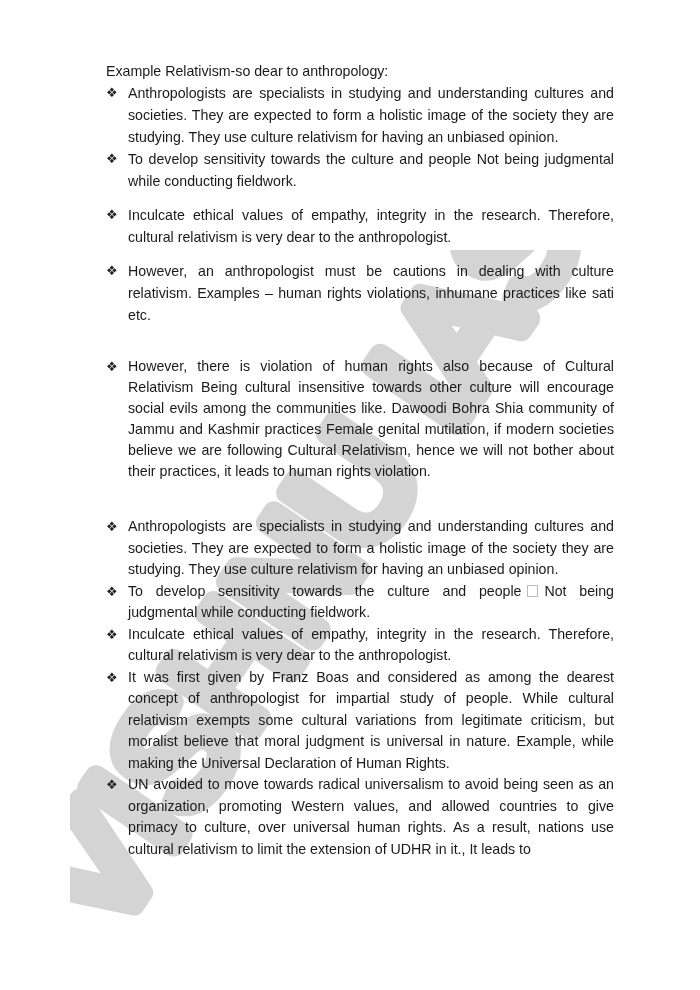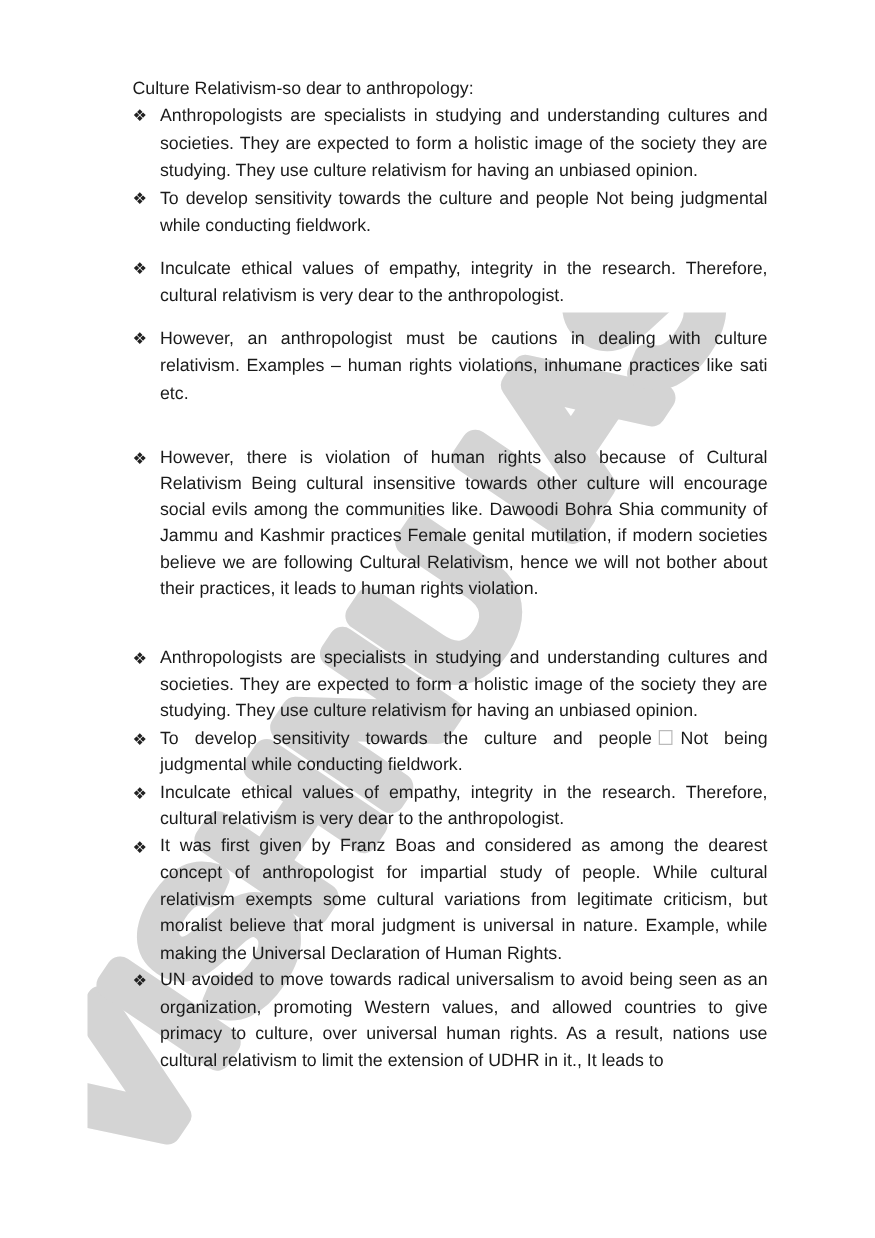--- a/index.html
+++ b/index.html
@@ -30,21 +30,21 @@
 </head>
 <body>
 
 <svg class="watermark" viewBox="0 0 560 700">
   <g transform="translate(40,690) rotate(-56)">
     <text x="0" y="0" font-size="150">VISHNU IAS</text>
   </g>
 </svg>
 
 <div class="page">
-  <p class="title">Culture Relativism-so dear to anthropology:</p>
+  <p class="title">Example Relativism-so dear to anthropology:</p>
 
   <ul>
     <li>
       <span class="bullet">❖</span>
       <span>Anthropologists are specialists in studying and understanding cultures and societies. They are expected to form a holistic image of the society they are studying. They use culture relativism for having an unbiased opinion.</span>
     </li>
     <li>
       <span class="bullet">❖</span>
       <span>To develop sensitivity towards the culture and people Not being judgmental while conducting fieldwork.</span>
     </li>

